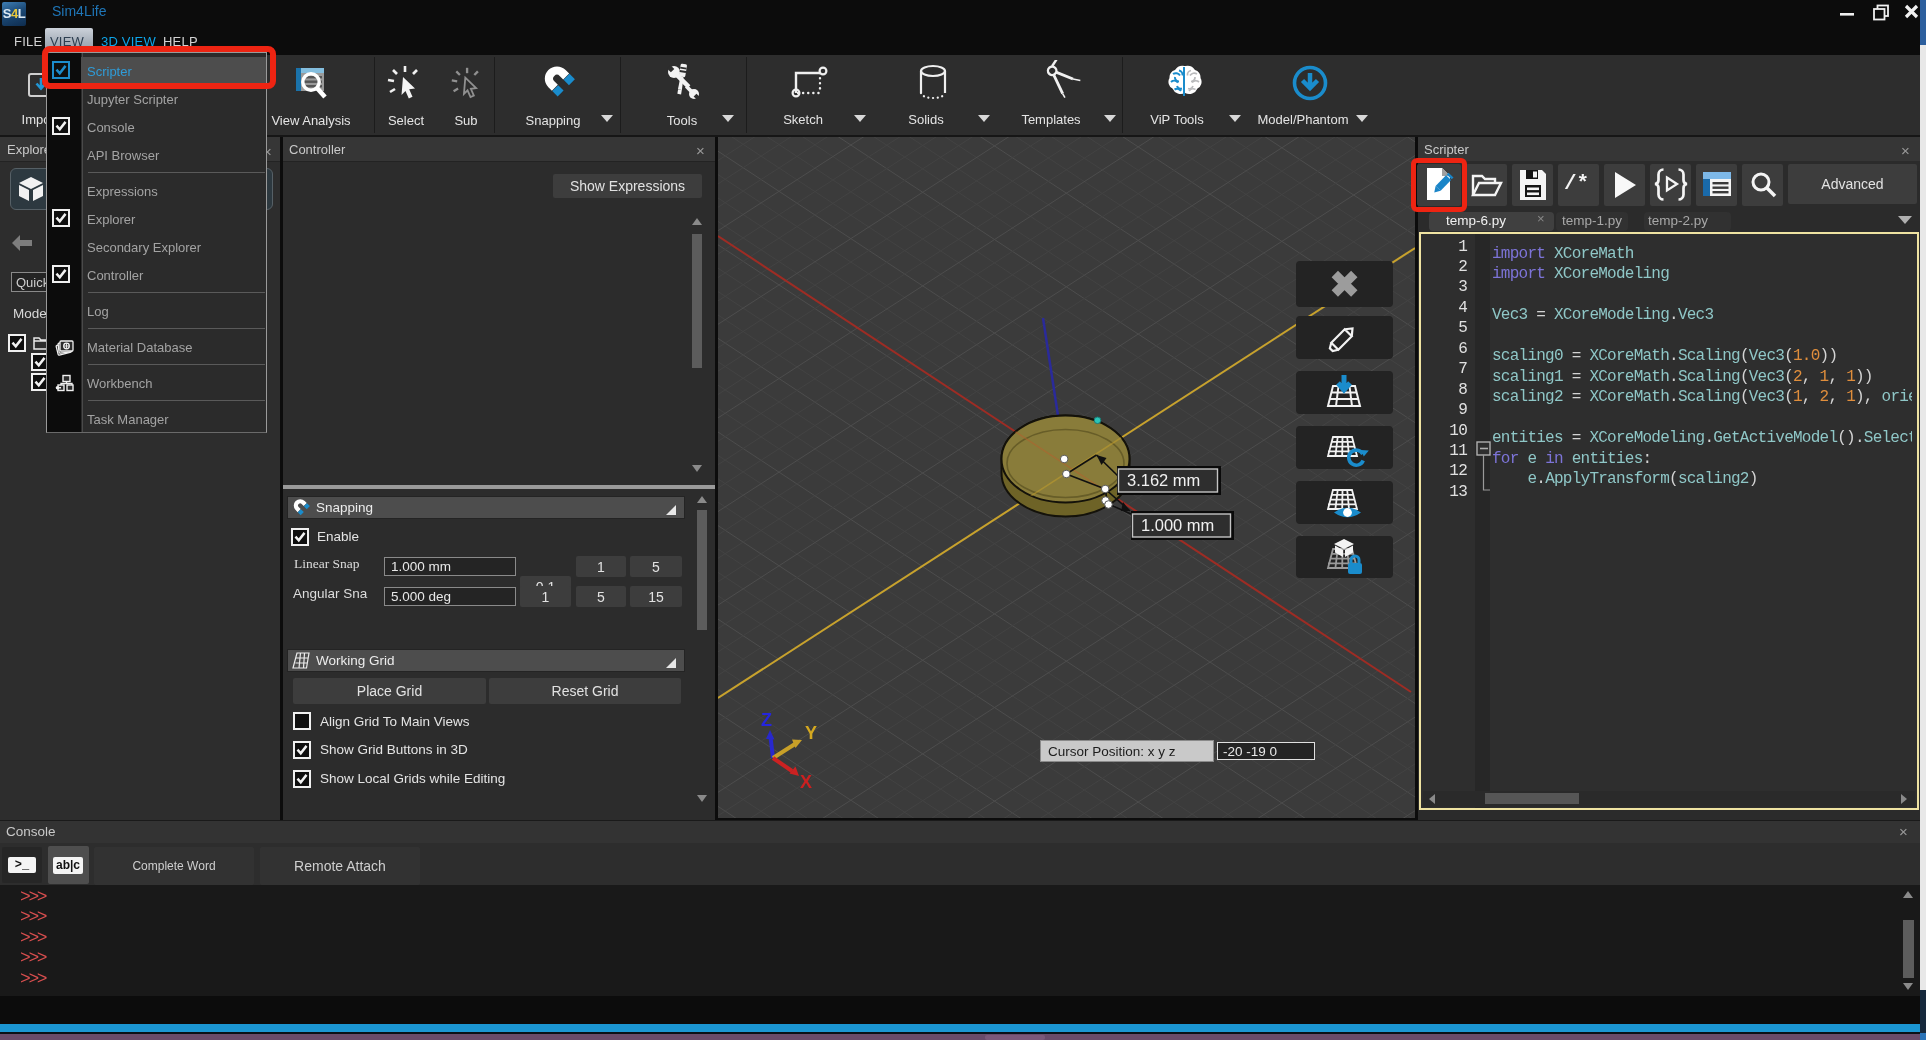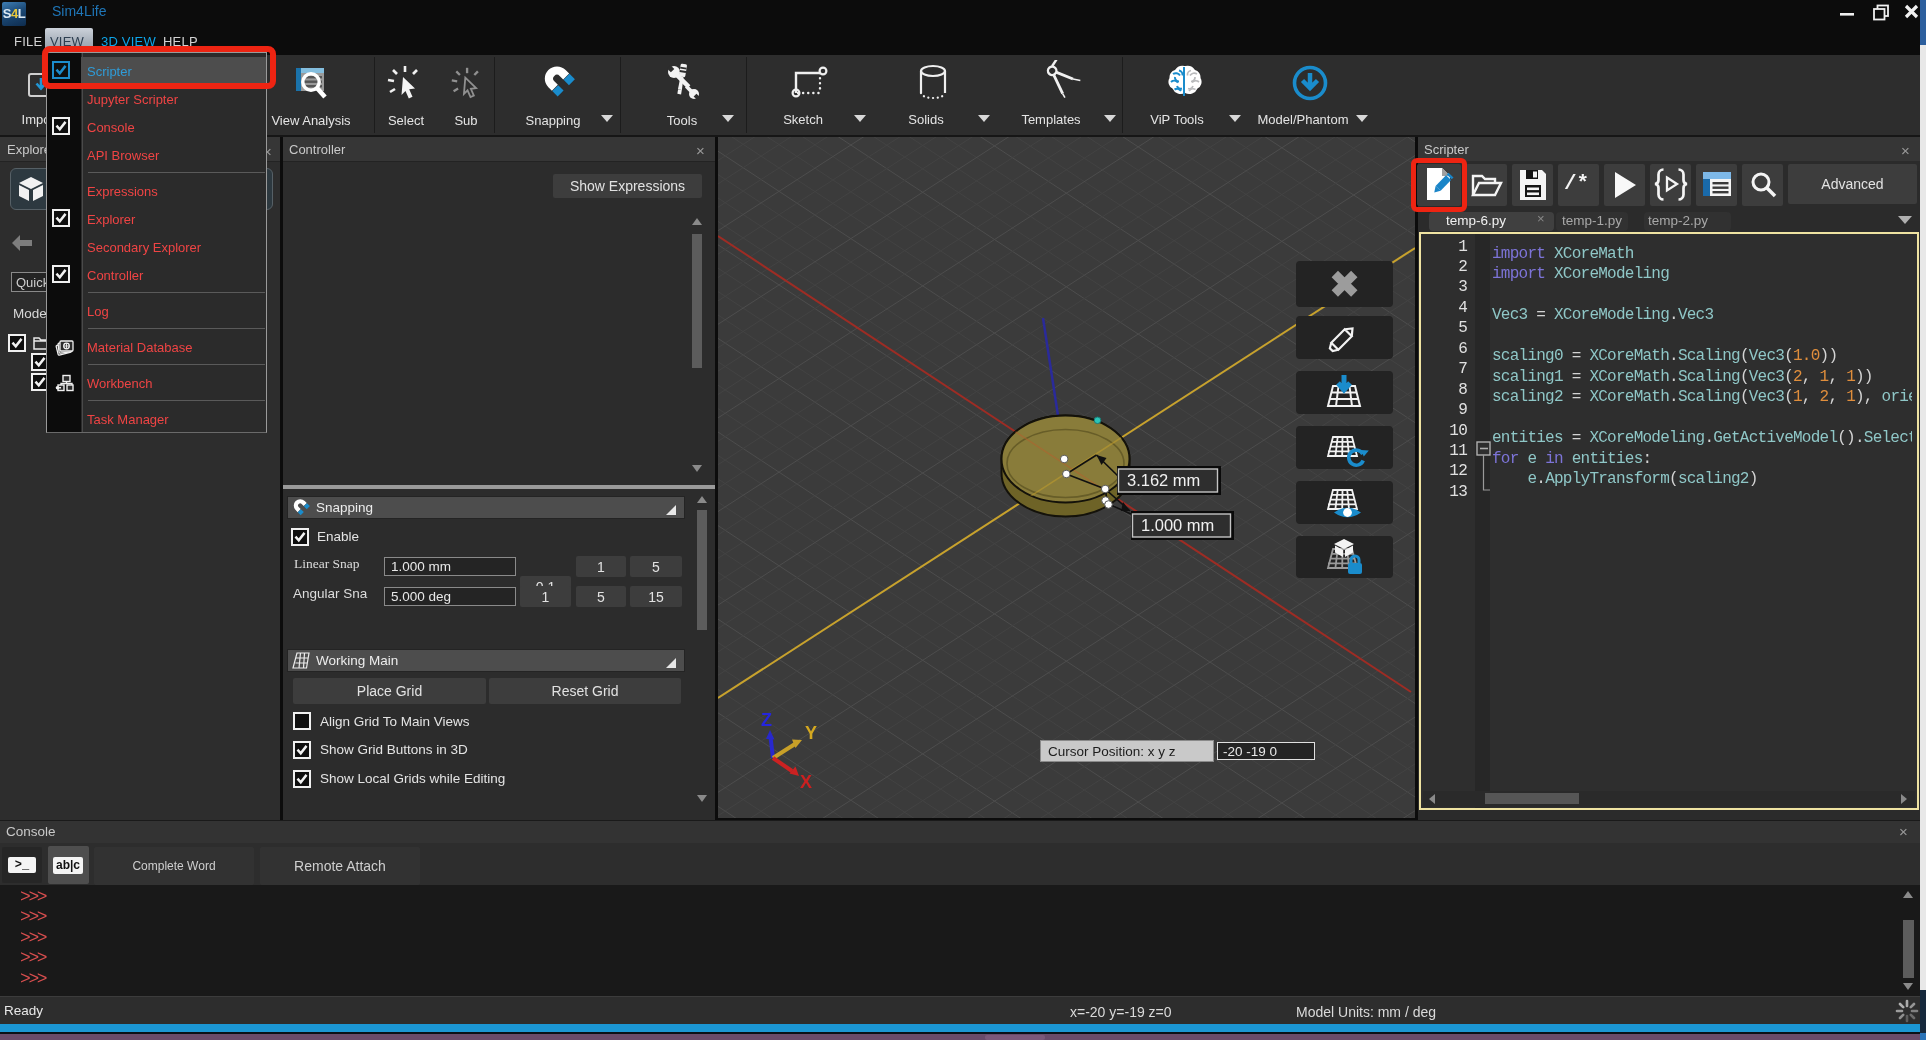--- a/index.html
+++ b/index.html
@@ -6,21 +6,21 @@
   #app{position:relative;width:1926px;height:1040px;overflow:hidden;
        font-family:"Liberation Sans",sans-serif;color:#d6d6d6;background:#0c0c0c;}
   .abs{position:absolute;}
   .hdr{position:absolute;background:#363636;color:#c9c9c9;font-size:13px;}
   .btn{position:absolute;background:#3d3d3d;border-radius:2px;color:#e2e2e2;
        display:flex;align-items:center;justify-content:center;font-size:14px;}
   .tb-label{position:absolute;font-size:13px;color:#e4e4e4;white-space:nowrap;transform:translateX(-50%);}
   .caret{position:absolute;width:0;height:0;border-left:6px solid transparent;
        border-right:6px solid transparent;border-top:7px solid #d8d8d8;}
   .sep{position:absolute;width:1px;background:#1c1c1c;top:57px;height:76px;}
-  .mi{position:absolute;left:87px;font-size:13px;color:#ef4444;white-space:nowrap;}
+  .mi{position:absolute;left:87px;font-size:13px;color:#a3a3a3;white-space:nowrap;}
   .msep{position:absolute;left:88px;width:177px;height:1px;background:#5a5a5a;}
   .cb{position:absolute;width:14px;height:14px;background:#0e0e0e;border:2px solid #f0f0f0;}
   .cb svg{position:absolute;left:0;top:0;}
   .mono{font-family:"Liberation Mono",monospace;}
   .kw{color:#7d74d8;}
   .id{color:#8fc7c7;}
   .nm{color:#e08e3c;}
 </style>
 </head>
 <body>
@@ -272,21 +272,21 @@
       <span style="position:absolute;left:6px;top:1px;font-size:13.5px;color:#e8e8e8;">5.000 deg</span>
       </div>
     <div class="btn" style="left:520px;top:586px;width:51px;height:21px;">1</div>
     <div class="btn" style="left:576px;top:586px;width:50px;height:21px;">5</div>
     <div class="btn" style="left:630px;top:586px;width:52px;height:21px;">15</div>
 
     <div class="abs" style="left:287px;top:649px;width:398px;height:23px;background:#4d4d4d;border:1px solid #242424;box-sizing:border-box;"></div>
     <svg class="abs" style="left:292px;top:652px;" width="19" height="17" viewBox="0 0 19 17">
       <path d="M5 1 H17 L14.5 16 H1 Z M4.2 6 H16.2 M3.4 11 H15.5 M8.5 1 L7 16 M12.5 1 L11.5 16" fill="none" stroke="#ececec" stroke-width="1.2"></path>
     </svg>
-    <span style="position:absolute;left:316px;top:653px;font-size:13.5px;color:#ececec;">Working Main</span>
+    <span style="position:absolute;left:316px;top:653px;font-size:13.5px;color:#ececec;">Working Grid</span>
     <svg class="abs" style="left:665px;top:657px;" width="12" height="12" viewBox="0 0 12 12">
         <path d="M11 1 V11 H1 Z" fill="#e8e8e8"></path>
       </svg>
     <div class="btn" style="left:293px;top:678px;width:193px;height:26px;">Place Grid</div>
     <div class="btn" style="left:489px;top:678px;width:192px;height:26px;">Reset Grid</div>
     <div class="abs cb" style="left:293px;top:712px;"></div>
     <span style="position:absolute;left:320px;top:714px;font-size:13.5px;color:#e4e4e4;">Align Grid To Main Views</span>
     <div class="abs cb" style="left:293px;top:741px;">
         <svg width="14" height="14" viewBox="0 0 17 17">
           <path d="M3 8 L7 12.5 L14 3.5" stroke="#f2f2f2" stroke-width="3" fill="none"></path>
@@ -635,37 +635,20 @@
     <div class="abs mono" style="left:0;top:885px;width:1920px;height:111px;background:#191919;">
       <div style="position:absolute;left:20px;top:2px;font-size:18px;letter-spacing:-2.4px;line-height:20.4px;color:#d94f4f;">&gt;&gt;&gt;<br>&gt;&gt;&gt;<br>&gt;&gt;&gt;<br>&gt;&gt;&gt;<br>&gt;&gt;&gt;</div>
       <svg class="abs" style="left:1898px;top:1px;" width="20" height="109" viewBox="0 0 20 109">
         <path d="M5 12 L10 5 L15 12 Z" fill="#8a8a8a"></path>
         <rect x="5" y="34" width="11" height="58" fill="#5c5c5c"></rect>
         <path d="M5 97 L10 104 L15 97 Z" fill="#8a8a8a"></path>
       </svg>
     </div>
   </div>
 
-  <div class="abs" style="left:0;top:996px;width:1920px;height:28px;background:#2d2d2d;border-top:1px solid #3c3c3c;">
-    <span style="position:absolute;left:4px;top:6px;font-size:13.5px;color:#e8e8e8;">Ready</span>
-    <span style="position:absolute;left:1070px;top:7px;font-size:14px;color:#dadada;">x=-20 y=-19 z=0</span>
-    <span style="position:absolute;left:1296px;top:7px;font-size:14px;color:#dadada;">Model Units: mm / deg</span>
-    <svg style="position:absolute;left:1895px;top:2px;" width="24" height="24" viewBox="0 0 24 24">
-      <g stroke="#b8b8b8" stroke-width="2.6" stroke-linecap="round">
-        <path d="M12 2 V7" opacity="0.9"></path>
-          <path d="M19 5 L15.8 8.2" opacity="0.75"></path>
-        <path d="M22 12 H17" opacity="0.6"></path>
-          <path d="M19 19 L15.8 15.8" opacity="0.45"></path>
-        <path d="M12 22 V17" opacity="0.35"></path>
-          <path d="M5 19 L8.2 15.8" opacity="0.7"></path>
-        <path d="M2 12 H7" opacity="0.8"></path>
-          <path d="M5 5 L8.2 8.2" opacity="0.95"></path>
-      </g>
-    </svg>
-  </div>
   <div class="abs" style="left:0;top:1024px;width:1920px;height:8px;background:#1b96d3;"></div>
   <div class="abs" style="left:0;top:1032px;width:1920px;height:2px;background:#0a0f16;"></div>
   <div class="abs" style="left:0;top:1034px;width:1926px;height:6px;background:#684a6a;"></div>
   <div class="abs" style="left:985px;top:1035px;width:60px;height:5px;background:#7a587a;border-radius:2px;"></div>
 
   <div class="abs" style="left:1920px;top:0;width:6px;height:45px;background:#2c5f9e;"></div>
   <div class="abs" style="left:1920px;top:45px;width:6px;height:945px;background:#e8e8e8;"></div>
   <div class="abs" style="left:1920px;top:990px;width:6px;height:43px;background:#16293c;"></div>
   <div class="abs" style="left:1920px;top:1033px;width:6px;height:7px;background:#2b74b8;"></div>
 

